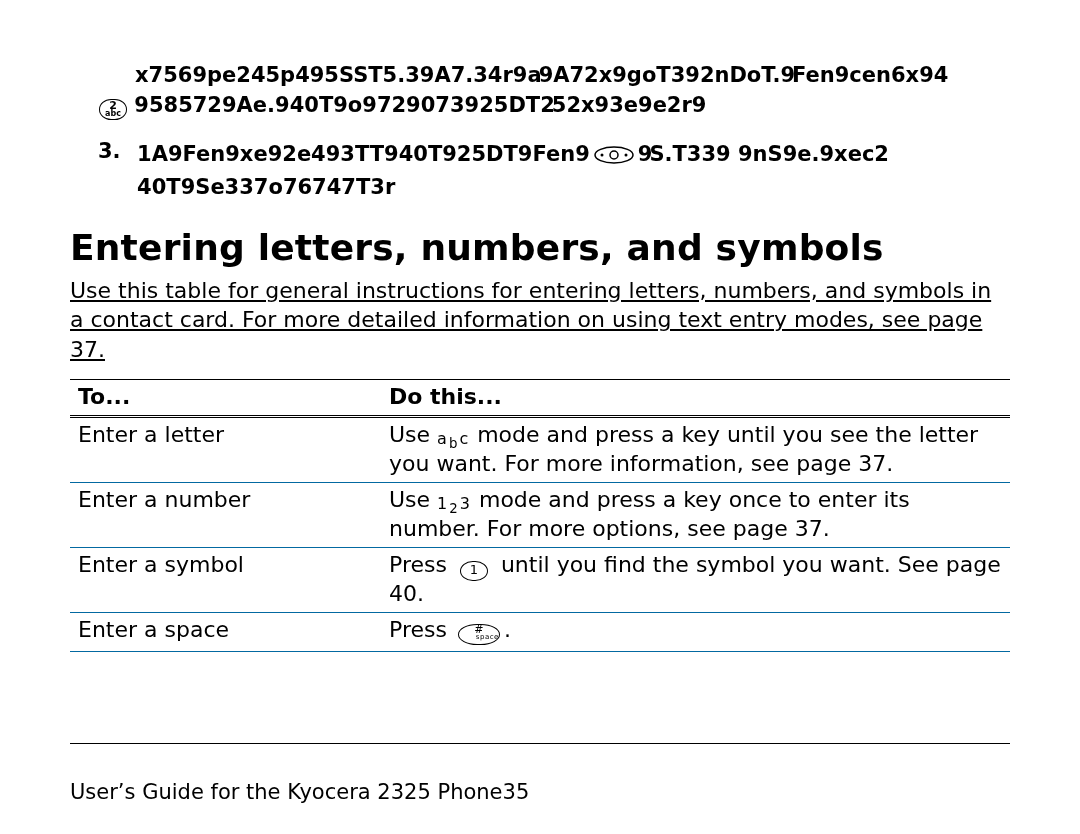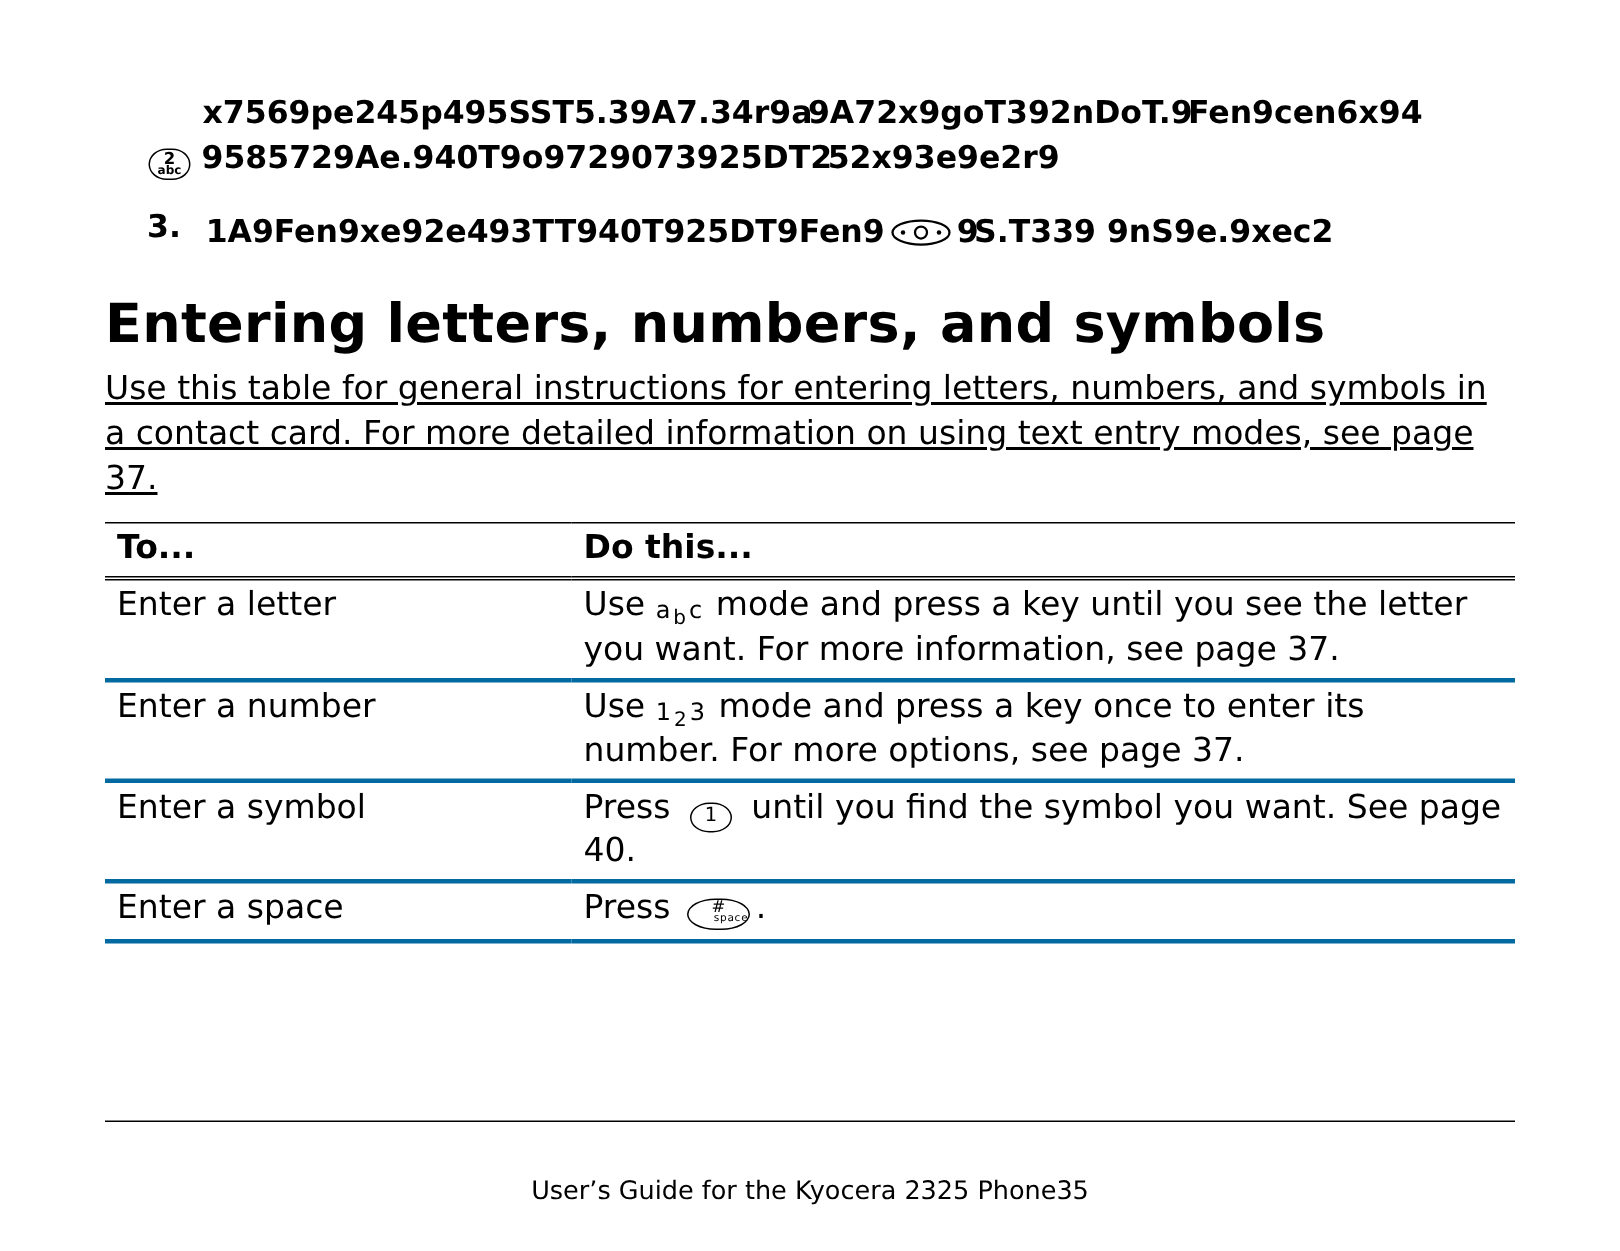--- a/index.html
+++ b/index.html
@@ -69,21 +69,21 @@
     vertical-align: top;
     padding: 4px 8px 6px 8px;
   }
   table.instr thead th {
     font-weight: 700;
     border-top: 1.5px solid #000;
     border-bottom: 3px double #000;
     font-style: normal;
   }
   table.instr tbody td {
-    border-bottom: 3px solid #0369a1;
+    border-bottom: 1px solid #0369a1;
   }
   table.instr th:first-child, table.instr td:first-child {
     width: 295px;
   }
   .sub-inline {
     font-size: 16px;
     letter-spacing: 2px;
     vertical-align: -2px;
   }
   .footer {
@@ -91,22 +91,22 @@
     left: 70px;
     right: 70px;
     bottom: 30px;
   }
   .footer-rule {
     border-top: 1px solid #000;
     margin-bottom: 6px;
   }
   .footer-row {
     display: flex;
-    justify-content: center;
-    font-size: 17px;
+    justify-content: flex-start;
+    font-size: 21px;
     margin-top: 36px;
   }
   .icon-one {
     display:inline-block;
     border:1.5px solid #000;
     border-radius: 50%/55%;
     width: 26px;
     height: 18px;
     line-height: 16px;
     font-size: 13px;
@@ -188,20 +188,21 @@
 
   <div class="li-wrap">
     <span class="numlabel">3.</span>
     <span class="numtext">
       <span>1A9Fen9xe92e493TT940T925DT9Fen9</span><span class="icon-eye"><svg width="40" height="18" viewBox="0 0 40 18">
             <ellipse cx="20" cy="9" rx="19" ry="8" fill="none" stroke="#000" stroke-width="1.5"></ellipse>
             <circle cx="20" cy="9" r="4" fill="none" stroke="#000" stroke-width="1.5"></circle>
             <circle cx="8" cy="9" r="1.5" fill="#000"></circle>
             <circle cx="32" cy="9" r="1.5" fill="#000"></circle>
           </svg></span><span style="letter-spacing:-3px;">9</span><span>S.T339         9nS9e.9xec2</span><br>
+      <span>40T9Se337o76747T3r</span>
     </span>
   </div>
 
   <h2 class="section">Entering letters, numbers, and symbols</h2>
   <p class="para">Use this table for general instructions for entering letters, numbers, and symbols in a contact card. For more detailed information on using text entry modes, see page 37.</p>
 
   <table class="instr">
     <thead>
       <tr>
         <th>To...</th>

